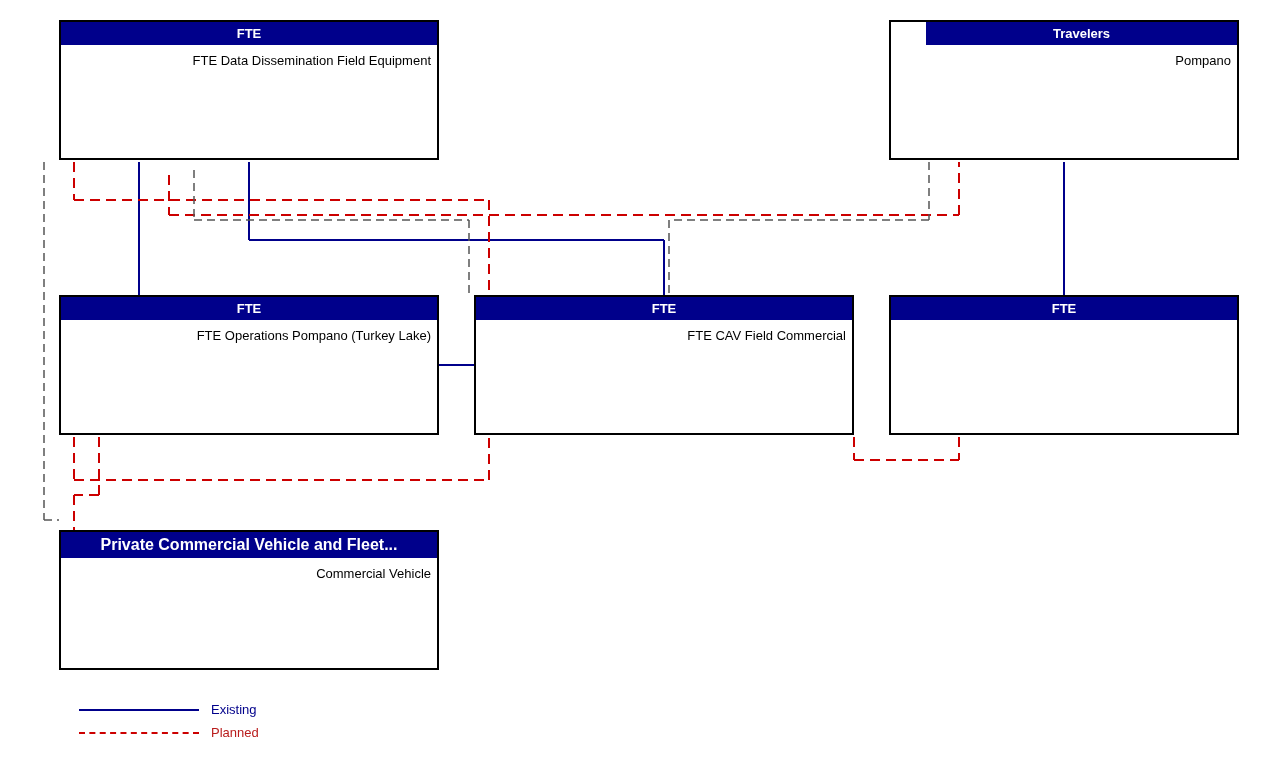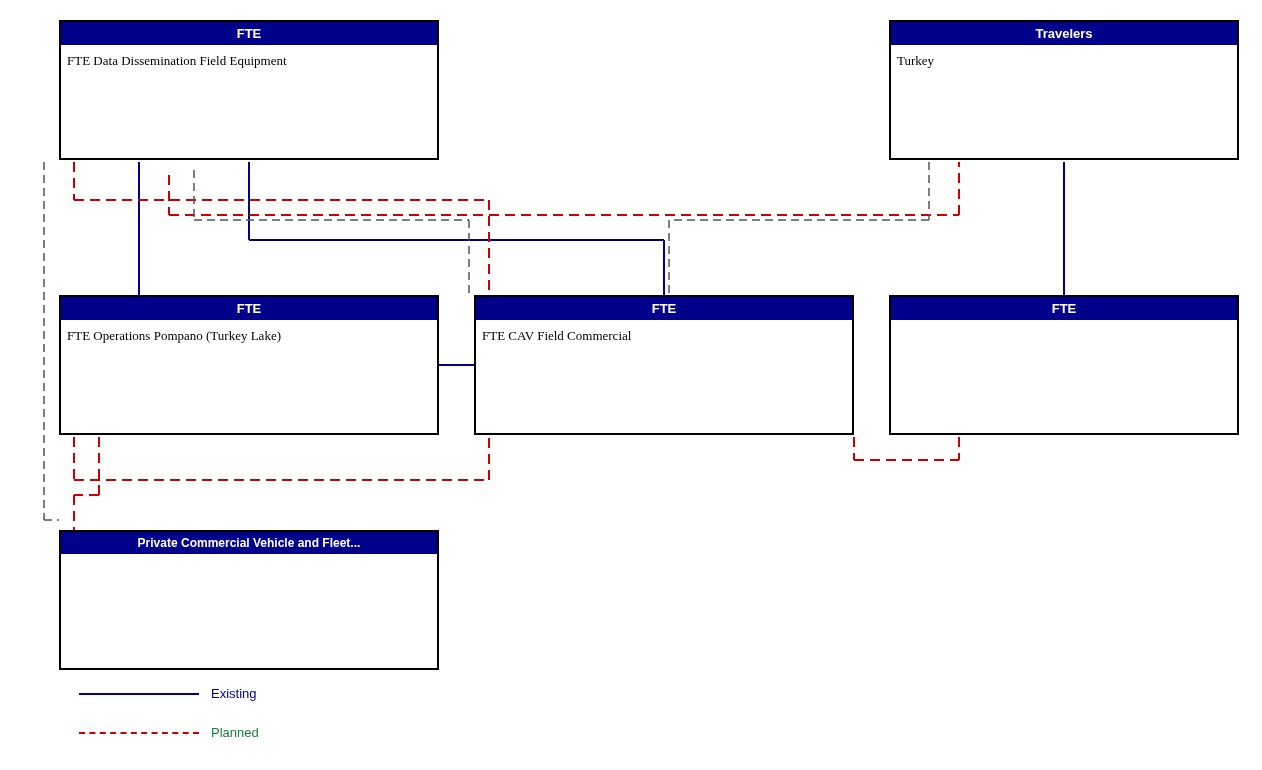--- a/index.html
+++ b/index.html
@@ -27,33 +27,32 @@
       background: #00008B;
       color: #fff;
       font-weight: bold;
       font-size: 13px;
       text-align: center;
       padding: 4px 6px;
     }
     .node-body {
       padding: 8px 6px;
       font-size: 13px;
-      text-align: left;
+      text-align: right;
       min-height: 80px;
       background: #fff;
-      font-family: Liberation Serif, serif;
     }
     
     .legend {
       position: absolute;
       bottom: 30px;
       left: 60px;
       display: flex;
       flex-direction: column;
-      gap: 24px;
+      gap: 8px;
     }
     .legend-item {
       display: flex;
       align-items: center;
       gap: 12px;
     }
     .legend-line-existing {
       width: 120px;
       height: 2px;
       background: #00008B;
@@ -118,46 +117,47 @@
     <line x1="910" y1="162" x2="910" y2="220" stroke="#555" stroke-width="1.5" stroke-dasharray="8,5"></line>
     <line x1="910" y1="220" x2="650" y2="220" stroke="#555" stroke-width="1.5" stroke-dasharray="8,5"></line>
     <line x1="650" y1="220" x2="650" y2="295" stroke="#555" stroke-width="1.5" stroke-dasharray="8,5"></line>
   </svg>
 
   <div class="node" style="left:40px;top:20px;width:380px;min-height:140px;">
     <div class="node-header">FTE</div>
     <div class="node-body">FTE Data Dissemination Field Equipment</div>
   </div>
 
-  <div class="node" style="left:870px;top:20px;width:350px;min-height:140px;">
+  <div class="node" style="left:870px;top:20px;width:350px;min-height:140px;padding-left:35px;">
     <div class="node-header">Travelers</div>
-    <div class="node-body">Turkey</div>
+    <div class="node-body">Pompano</div>
   </div>
 
   <div class="node" style="left:40px;top:295px;width:380px;min-height:140px;">
     <div class="node-header">FTE</div>
     <div class="node-body">FTE Operations Pompano (Turkey Lake)</div>
   </div>
 
   <div class="node" style="left:455px;top:295px;width:380px;min-height:140px;">
     <div class="node-header">FTE</div>
     <div class="node-body">FTE CAV Field Commercial</div>
   </div>
 
   <div class="node" style="left:870px;top:295px;width:350px;min-height:140px;">
     <div class="node-header">FTE</div>
   </div>
 
   <div class="node" style="left:40px;top:530px;width:380px;min-height:140px;">
-    <div class="node-header" style="font-size:12px;">Private Commercial Vehicle and Fleet...</div>
+    <div class="node-header" style="font-size:16px;">Private Commercial Vehicle and Fleet...</div>
+    <div class="node-body">Commercial Vehicle</div>
   </div>
 
   <div class="legend">
     <div class="legend-item">
       <div class="legend-line-existing"></div>
       <span class="legend-label" style="color:#00008B;">Existing</span>
     </div>
     <div class="legend-item">
       <div style="width:120px;height:0;border-top:2px dashed #CC0000;"></div>
-      <span class="legend-label" style="color:#15803d;">Planned</span>
+      <span class="legend-label" style="color:#b91c1c;">Planned</span>
     </div>
   </div>
 </div>
 
 </body></html>

